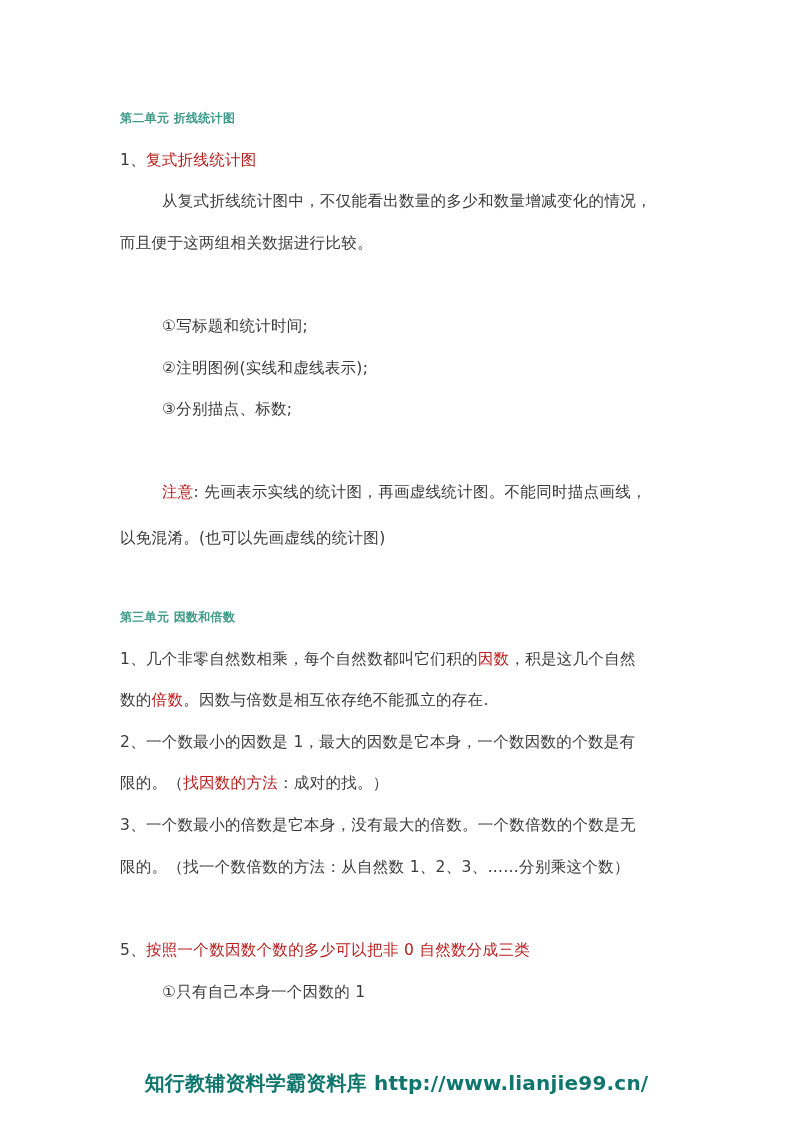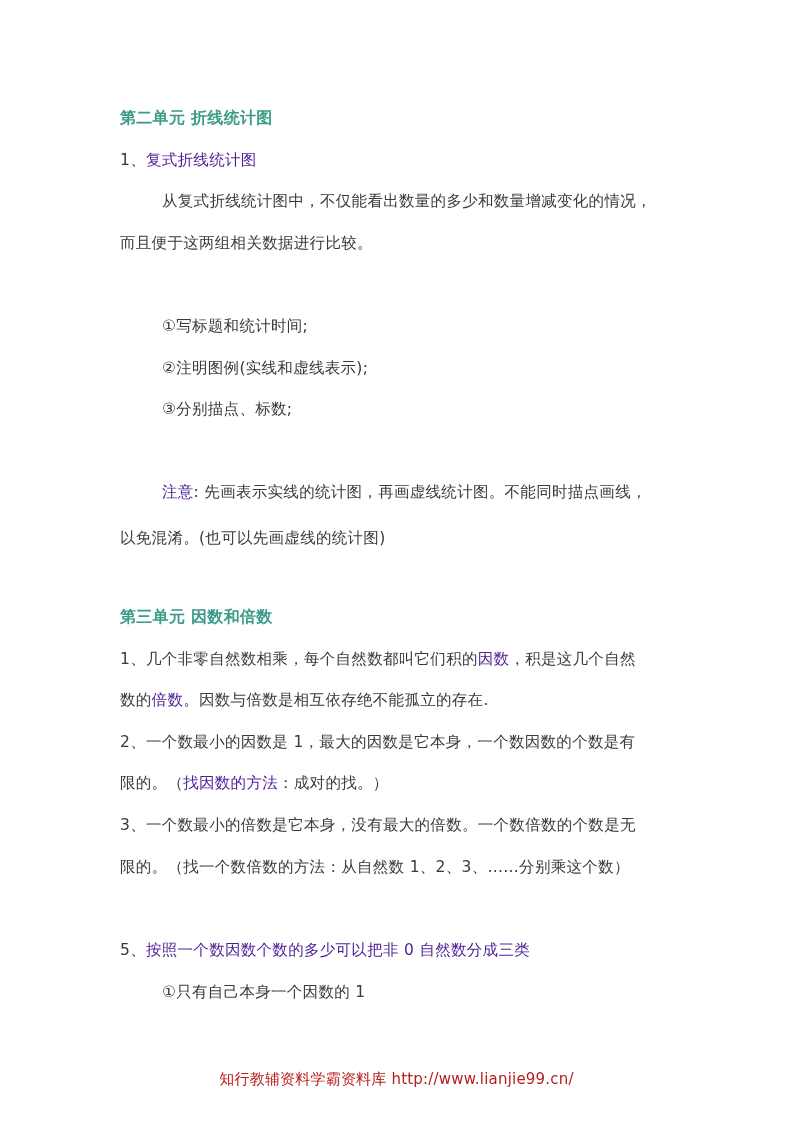--- a/index.html
+++ b/index.html
@@ -7,25 +7,25 @@
     width: 793px; height: 1122px; position: relative; overflow: hidden;
     font-family: "DejaVu Sans", "Liberation Sans", sans-serif;
     color: #3a3a3a;
   }
   .page { position: absolute; left: 0; top: 0; width: 793px; height: 1122px; }
   .line {
     position: absolute; left: 120px; font-size: 15.5px; line-height: 20px;
     white-space: nowrap; letter-spacing: 0.3px;
   }
   .indent { left: 162px; text-align: center; }
-  .heading { color: #3b9a88; font-weight: bold; font-size: 16px; }
-  .accent { color: #4c1d95; }
+  .heading { color: #3b9a88; font-weight: bold; font-size: 12px; }
+  .accent { color: #b91c1c; }
   .footer {
     position: absolute; left: 0; width: 793px; text-align: center; top: 1070px;
-    font-size: 15px; color: #b91c1c; letter-spacing: 0.2px;
+    font-size: 20px; color: #0f766e; letter-spacing: 0.2px; font-weight: bold;
   }
 </style>
 </head>
 <body>
 
 <div class="page">
 
   <div class="line heading" style="top:108px">第二单元  折线统计图</div>
 
   <div class="line" style="top:150px">

